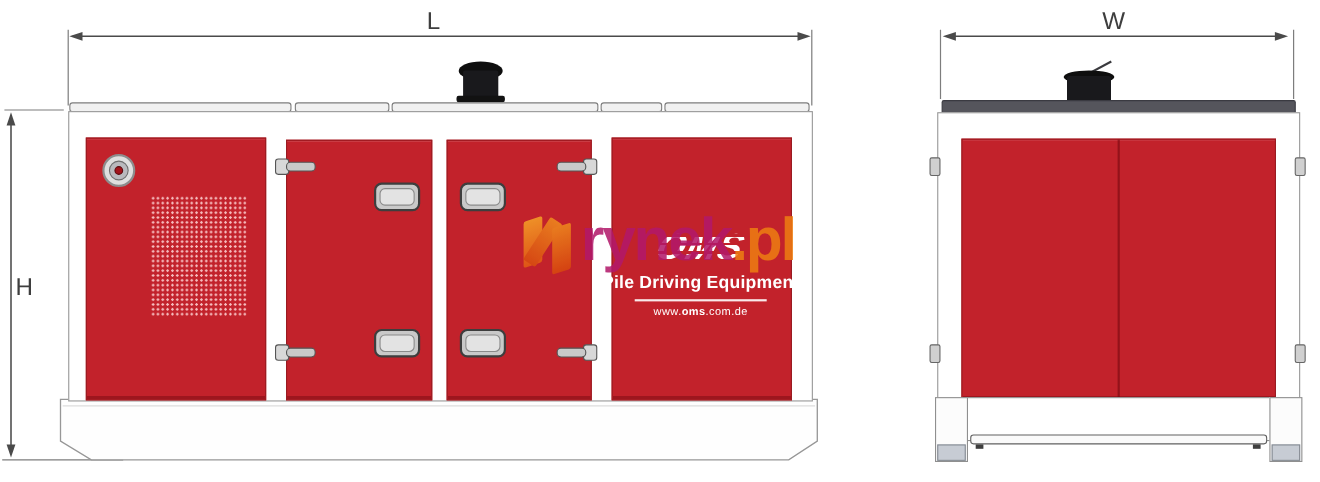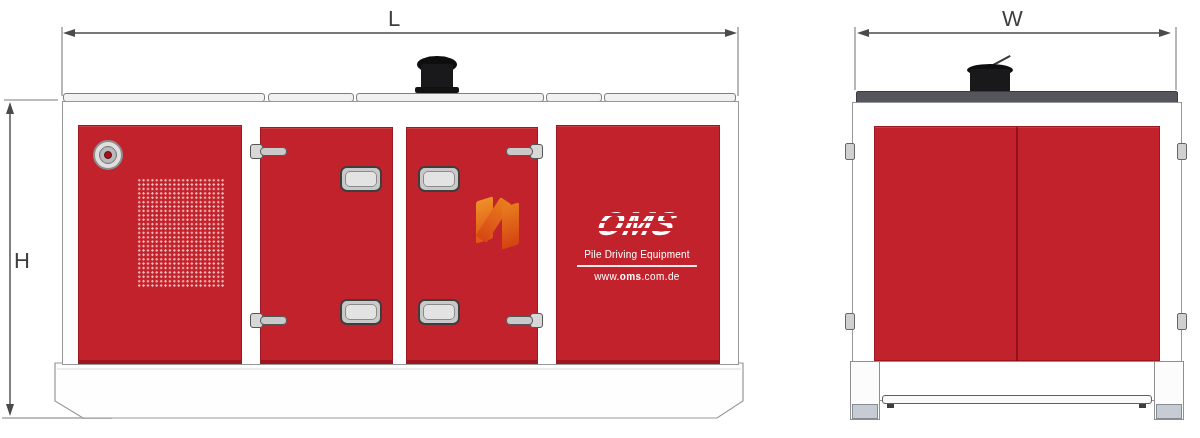--- a/index.html
+++ b/index.html
@@ -33,21 +33,21 @@
   .pin{position:absolute;width:8px;height:15px;background:#d0d0d0;border:1px solid #666;border-radius:2px;z-index:2;}
   .base-part{position:absolute;background:#fcfcfc;border:1px solid #8f8f8f;z-index:1;}
   .foot{position:absolute;background:#c7ccd4;border:1px solid #858b93;z-index:2;}
   .tick{position:absolute;background:#3e3e3e;z-index:2;}
   
   .brand{position:absolute;left:556px;top:204px;width:162px;display:flex;flex-direction:column;align-items:center;color:#fff;z-index:4;}
   .oms-logo{position:relative;display:inline-block;transform:skewX(-16deg);
             font-style:italic;font-weight:bold;font-size:33px;letter-spacing:1px;line-height:40px;color:#fff;}
   .oms-logo .stripes{position:absolute;left:-6px;right:-6px;top:4px;bottom:2px;
             background:repeating-linear-gradient(to bottom, rgba(194,34,43,0) 0 5px, #c2222b 5px 7.5px);}
-  .tagline{margin-top:5px;font-size:10px;font-weight:normal;letter-spacing:.2px;white-space:nowrap;}
+  .tagline{margin-top:5px;font-size:16px;font-weight:bold;letter-spacing:.2px;white-space:nowrap;}
   .rule{width:120px;height:2px;background:rgba(255,255,255,.9);margin:5px 0 4px;}
   .site{font-size:10px;letter-spacing:.4px;white-space:nowrap;}
   .site .b{font-weight:bold;}
   
   .watermark{position:absolute;left:474px;top:191px;width:250px;height:68px;z-index:9;opacity:.86;}
   .wm-bar{position:absolute;width:17px;height:42px;background:linear-gradient(180deg,#f6a227,#e35d13);transform:skewY(-18deg);border-radius:2px;}
   .wm-diag{position:absolute;left:13px;top:6px;width:13px;height:46px;background:linear-gradient(180deg,#f08c1e,#d94e10);transform:rotate(33deg);border-radius:2px;}
   .wm-text{position:absolute;left:54px;top:-6px;font-size:55px;font-weight:bold;letter-spacing:-2px;line-height:64px;white-space:nowrap;}
   .wm-main{color:#b2186a;}
   .wm-suffix{color:#ee7d12;}
@@ -178,15 +178,16 @@
     <div class="base-part" style="left:850px;top:361px;width:28px;height:57px;"></div>
     <div class="base-part" style="left:1154px;top:361px;width:28px;height:57px;"></div>
     <div class="foot" style="left:852px;top:404px;width:24px;height:13px;"></div>
     <div class="foot" style="left:1156px;top:404px;width:24px;height:13px;"></div>
   </div>
 
   <div class="watermark">
     <div class="wm-bar" style="left:2px;top:8px;"></div>
     <div class="wm-diag"></div>
     <div class="wm-bar" style="left:28px;top:14px;background:linear-gradient(180deg,#ef8a1d,#d8480e);"></div>
+    <div class="wm-text"><span class="wm-main">rynek</span><span class="wm-suffix">.pl</span></div>
   </div>
 
 </div>
 
 </body></html>

